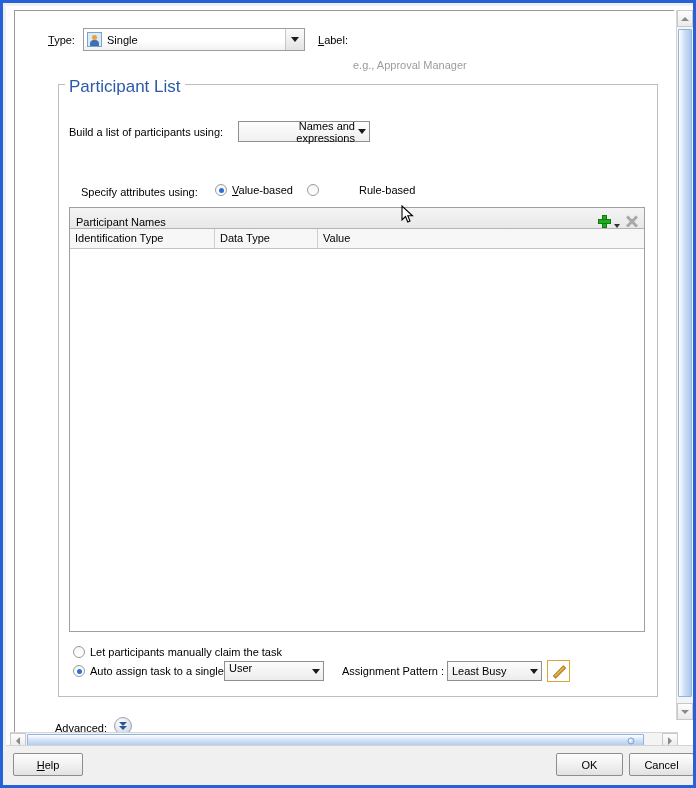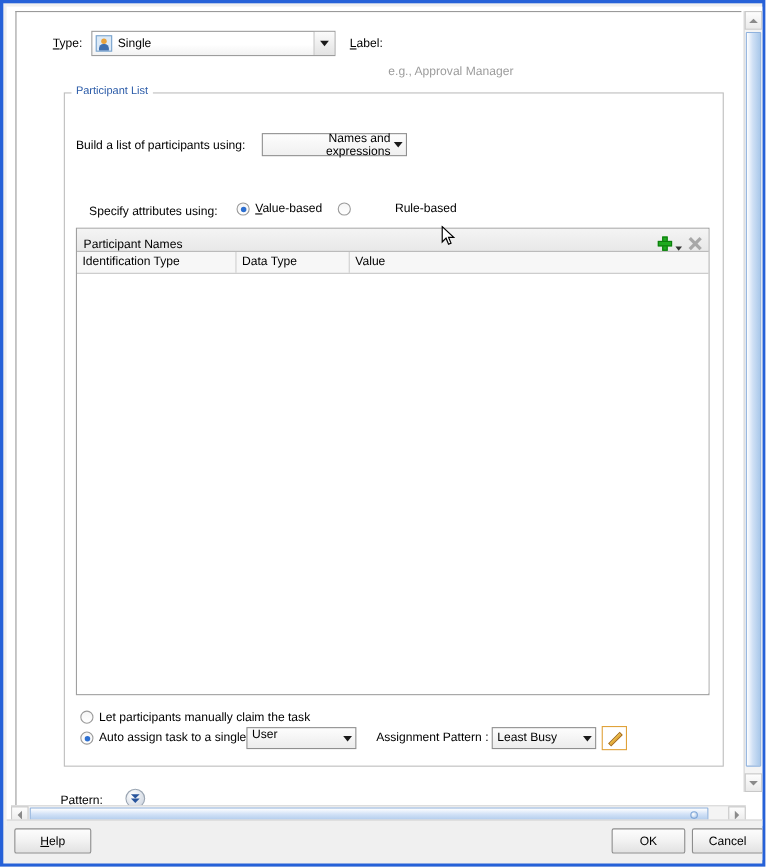--- a/index.html
+++ b/index.html
@@ -276,21 +276,21 @@
     border: 1px solid #bdbdbd;
     box-sizing: border-box;
     background: transparent;
   }
   #participant-legend {
     position: absolute;
     left: 50px;
     top: 66px;
     background: #ffffff;
     padding: 0 4px;
-    font-size: 10px;
+    font-size: 17px;
     color: #2b5ba8;
   }
 
   #build-label {
     position: absolute;
     left: 54px;
     top: 115px;
   }
   #build-combo {
     position: absolute;
@@ -658,21 +658,21 @@
             <span class="tri-down"></span>
           </span>
       </div>
 
       <div id="edit-pattern-button">
         <span class="pencil-icon">
             <span class="shaft"></span>
           </span>
       </div>
 
-      <span id="advanced-label" class="lbl">Pattern:</span>
+      <span id="advanced-label" class="lbl">Advanced:</span>
       <div id="advanced-toggle">
         <span class="dblchev">
             <span></span>
             <span></span>
           </span>
       </div>
 
       <svg id="mouse-cursor" viewBox="0 0 13 19">
         <path d="M1,1 L1,15 L4.5,11.5 L6.8,17 L9,16 L6.8,10.8 L11.5,10.8 Z" fill="#ffffff" stroke="#000000" stroke-width="1.1"></path>
       </svg>

